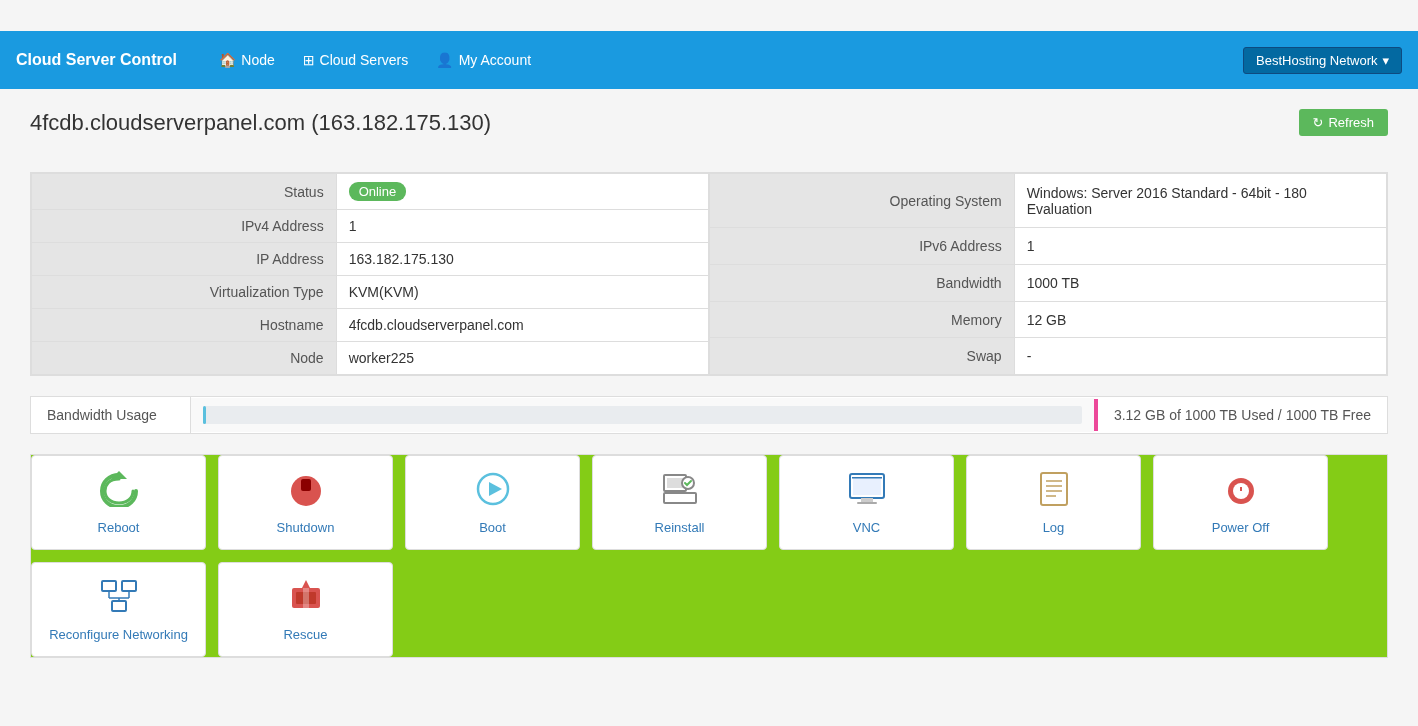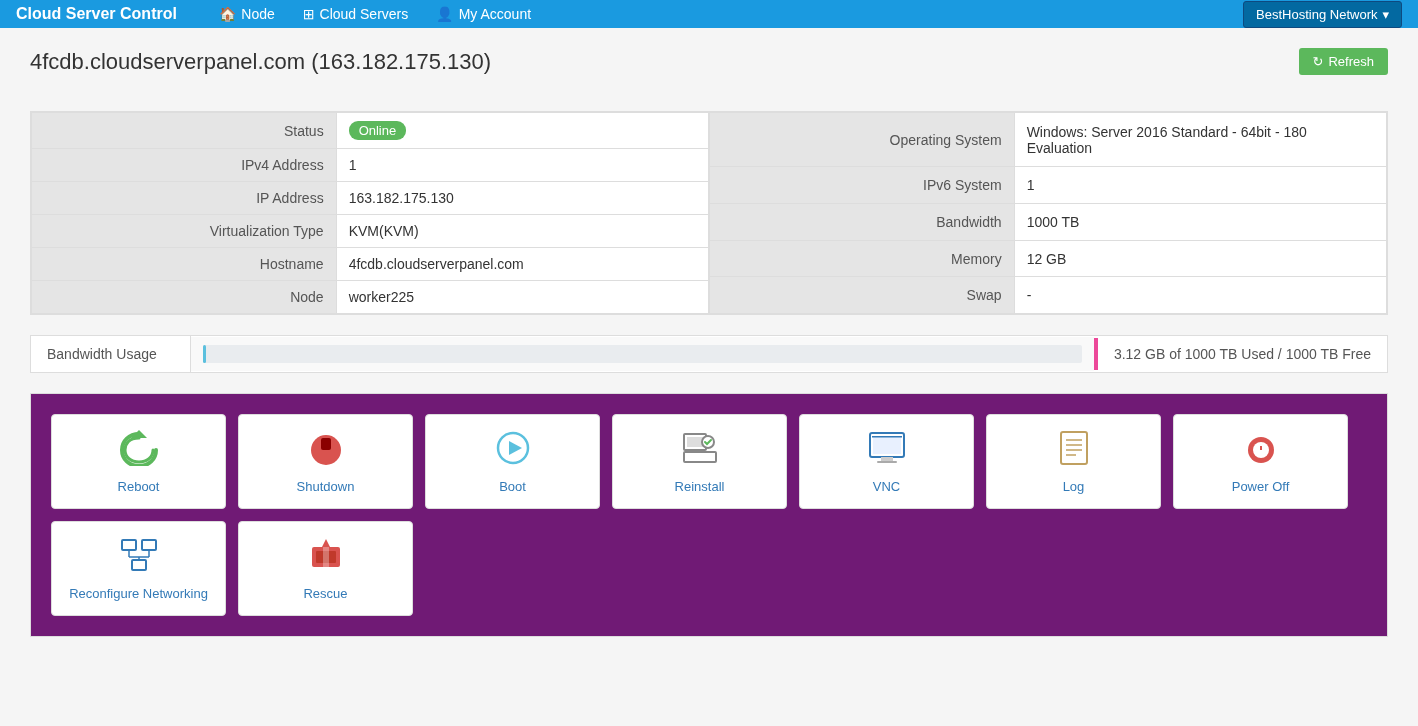--- a/index.html
+++ b/index.html
@@ -1,24 +1,25 @@
 <!DOCTYPE html>
 <html><head>
   <meta charset="utf-8">
   <style>
     * { box-sizing: border-box; margin: 0; padding: 0; }
     body { font-family: Arial, sans-serif; font-size: 14px; background: #f5f5f5; color: #333; }
 
     
     .navbar {
       background: #1a9ae0;
-      height: 28px;
+      height: 58px;
       display: flex;
       align-items: center;
       padding: 0 16px;
+      margin-top: 31px;
     }
     .navbar-brand {
       color: #fff;
       font-size: 16px;
       font-weight: bold;
       margin-right: 30px;
     }
     .navbar-nav {
       display: flex;
       align-items: center;
@@ -145,22 +146,21 @@
     .bandwidth-text {
       padding: 8px 16px;
       color: #555;
       white-space: nowrap;
       border-left: 4px solid #ec4899;
     }
 
     
     .actions-container {
       border: 1px solid #ddd;
-      background: #701a75;
-      padding: 20px;
+      background: #84cc16;
     }
     .actions-grid {
       display: flex;
       flex-wrap: wrap;
       gap: 12px;
     }
     .action-btn {
       display: flex;
       flex-direction: column;
       align-items: center;
@@ -250,21 +250,21 @@
         </tbody>
     </table>
 
     <table class="info-table">
       <tbody id="right-table-body">
           <tr>
             <td class="label-cell">Operating System</td>
             <td class="value-cell">Windows: Server 2016 Standard - 64bit - 180 Evaluation</td>
           </tr>
           <tr>
-            <td class="label-cell">IPv6 System</td>
+            <td class="label-cell">IPv6 Address</td>
             <td class="value-cell">1</td>
           </tr>
           <tr>
             <td class="label-cell">Bandwidth</td>
             <td class="value-cell">1000 TB</td>
           </tr>
           <tr>
             <td class="label-cell">Memory</td>
             <td class="value-cell">12 GB</td>
           </tr>

